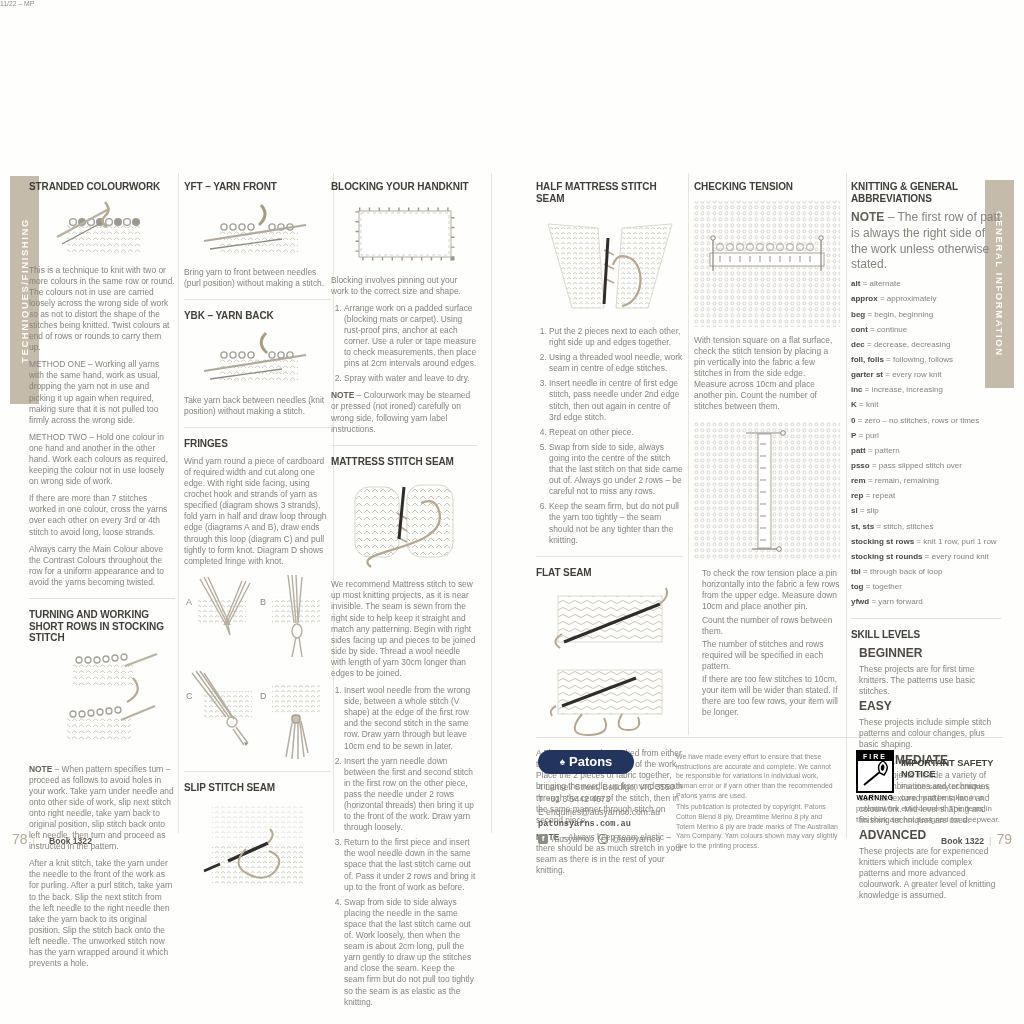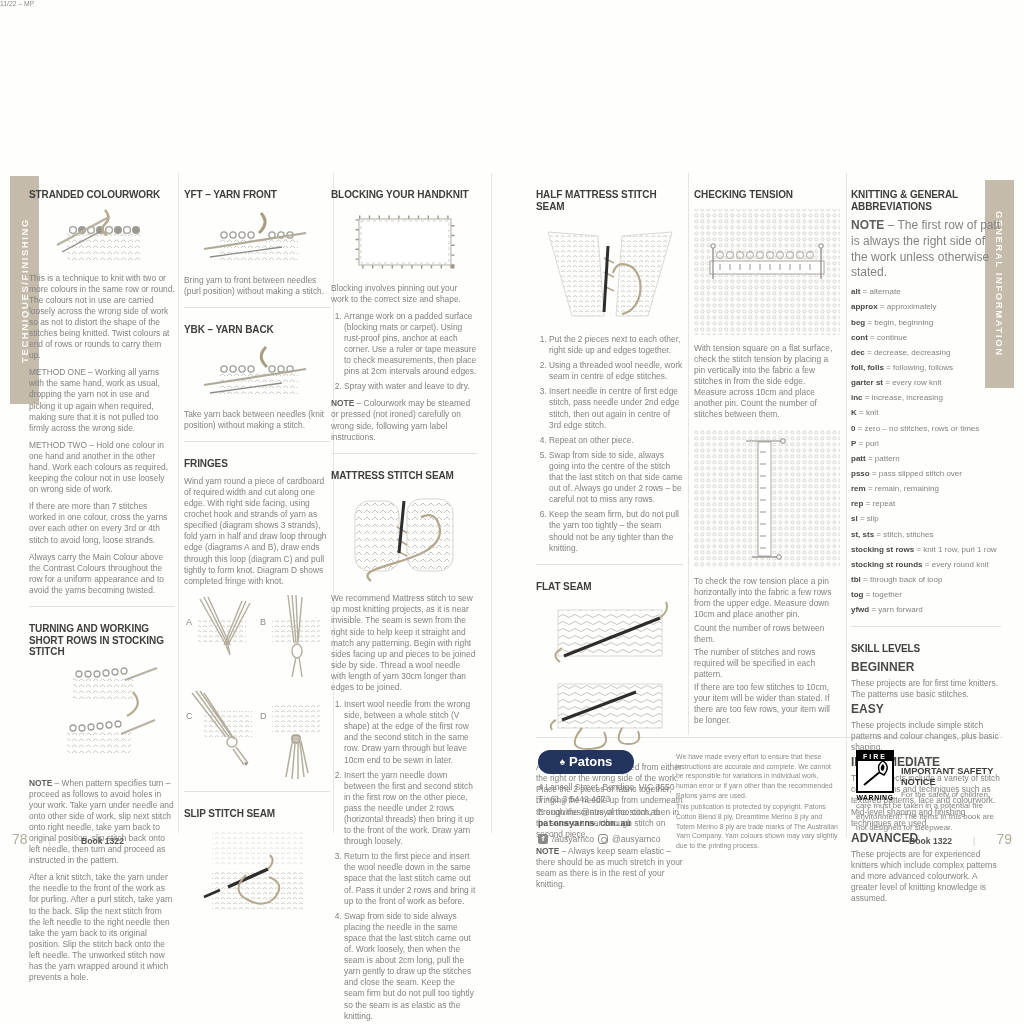--- a/index.html
+++ b/index.html
@@ -10,23 +10,23 @@
        font-size:9.5px;font-weight:bold;letter-spacing:1.6px;
        display:flex;align-items:center;justify-content:center;}
   .tab span{writing-mode:vertical-rl;white-space:nowrap;}
   #tab-left{left:10px;top:176px;height:228px;}
   #tab-left span{transform:rotate(180deg);}
   #tab-right{left:985px;top:180px;height:208px;}
   
   .col{position:absolute;top:173px;width:146px;font-size:8.4px;line-height:1.32;}
   #col1{left:29px;} #col2{left:184px;} #col3{left:331px;}
   #col4{left:536px;width:147px;} #col5{left:694px;} #col6{left:851px;width:150px;}
-  h3{font-size:10px;line-height:1.15;font-weight:bold;color:#403e3a;margin:16px 0 6px 0;letter-spacing:-0.1px;}
+  h3{font-size:10px;line-height:1.15;font-weight:bold;color:#403e3a;margin:8px 0 6px 0;letter-spacing:-0.1px;}
   p{margin:0 0 6px 0;}
-  .tight p{margin-bottom:2px;}
+  .tight p{margin-bottom:2px;margin-left:8px;}
   b.lead{color:#605e59;}
   ol{margin:2px 0 6px 0;padding-left:13px;}
   ol li{margin:0 0 4px 0;}
   .hr{border-top:1px solid #e3e1db;margin:10px 0 10px 0;}
   .vline{position:absolute;width:1px;background:#e7e5e0;}
   .hline{position:absolute;height:1px;background:#e3e1db;}
   .dia{display:block;margin:2px auto 6px auto;}
   
   .ab{margin:0 0 4.6px 0;font-size:8px;}
   .ab b{color:#4c4a46;}
@@ -47,21 +47,21 @@
   #disclaimer{position:absolute;left:676px;top:752px;width:162px;font-size:6.9px;line-height:1.4;color:#8d8b86;}
   #disclaimer p{margin:0 0 2px 0;}
   #safety{position:absolute;left:856px;top:750px;width:148px;}
   .fire{float:left;width:38px;margin-right:7px;text-align:center;}
   .firebox{border:2.5px solid #000;background:#fff;}
   .firebar{background:#000;color:#fff;font-size:7px;font-weight:bold;letter-spacing:2px;padding:1px 0;}
   .firewarn{font-size:6.8px;font-weight:bold;color:#000;letter-spacing:0.6px;margin-top:1px;}
   #safety h3{font-size:9.3px;margin-bottom:3px;}
   #safety .body{font-size:7.9px;line-height:1.38;}
   
-  .footer{position:absolute;display:flex;align-items:baseline;gap:21px;}
+  .footer{position:absolute;display:flex;align-items:baseline;gap:5px;}
   .pgnum{font-size:14px;color:#b3aa99;}
   .sep{color:#cfcabf;font-size:9px;}
   .bk{font-size:8.6px;font-weight:bold;color:#55534f;padding-left:9px;}
   #foot-left{left:12px;top:831px;}
   #foot-mid{left:537px;top:838px;font-size:6.8px;color:#8d8b86;}
   #foot-right{right:12px;top:831px;}
   svg text{font-family:"Liberation Sans",sans-serif;}
 </style>
 </head>
 <body>

